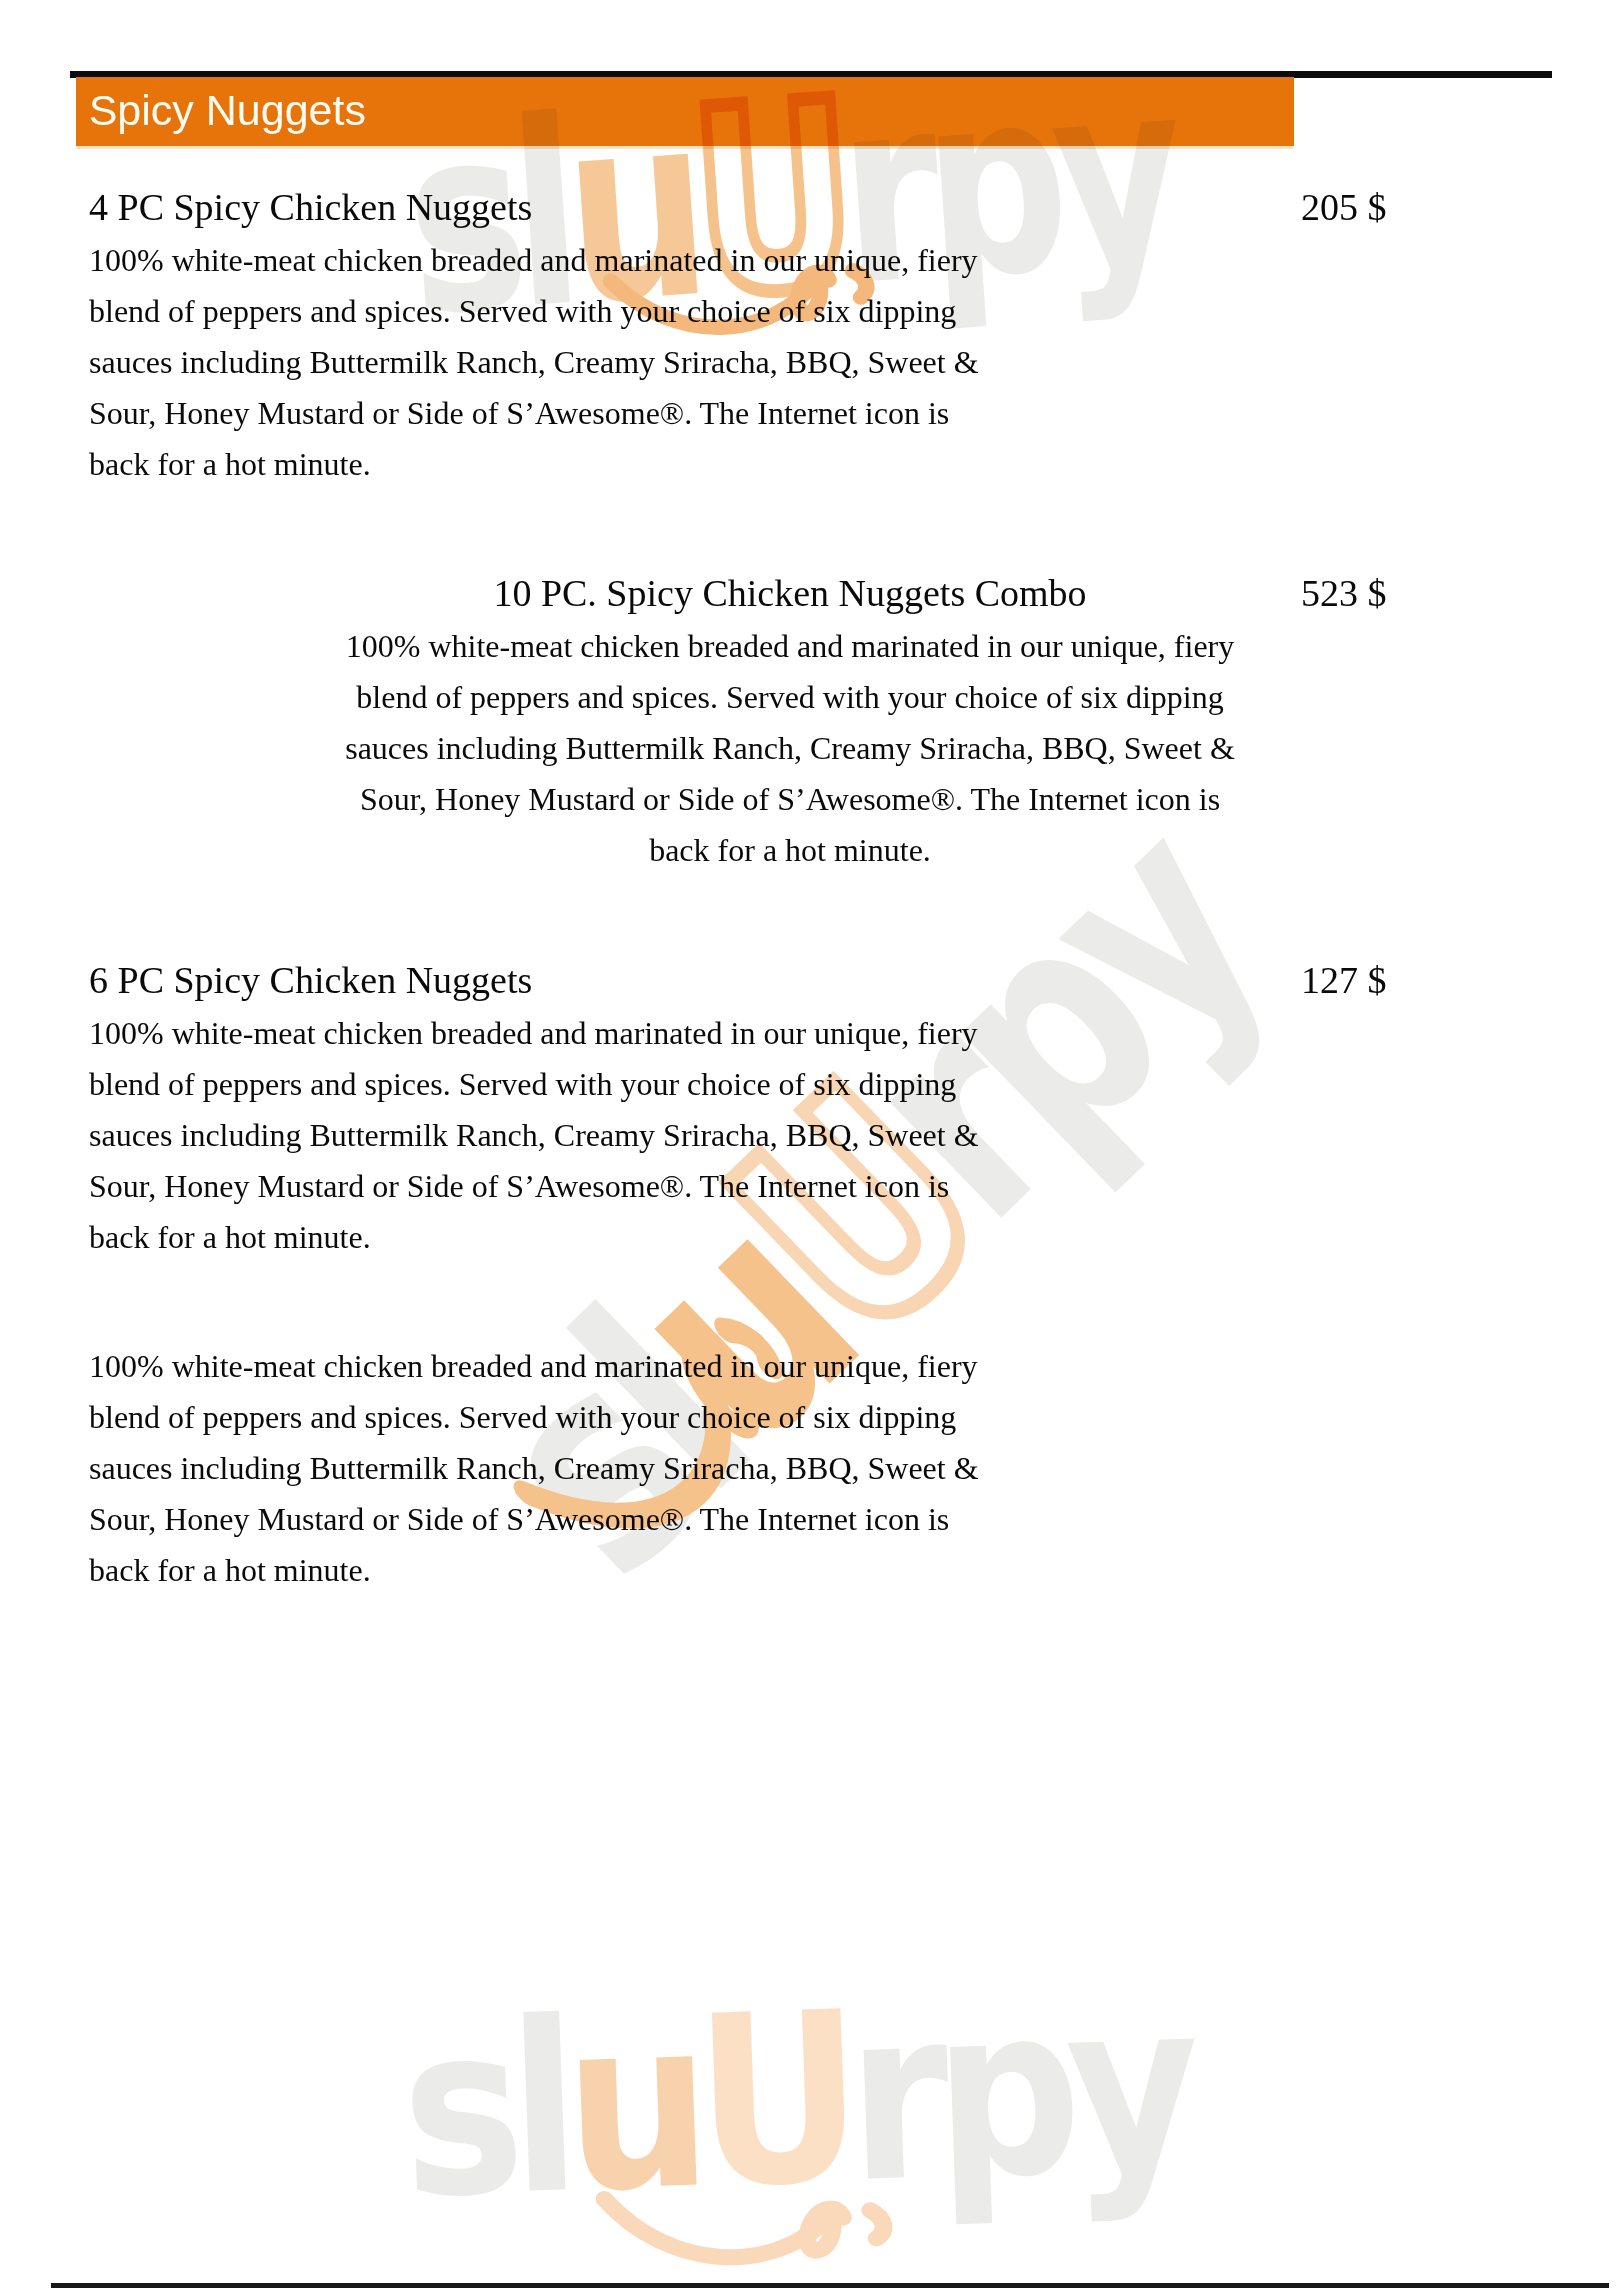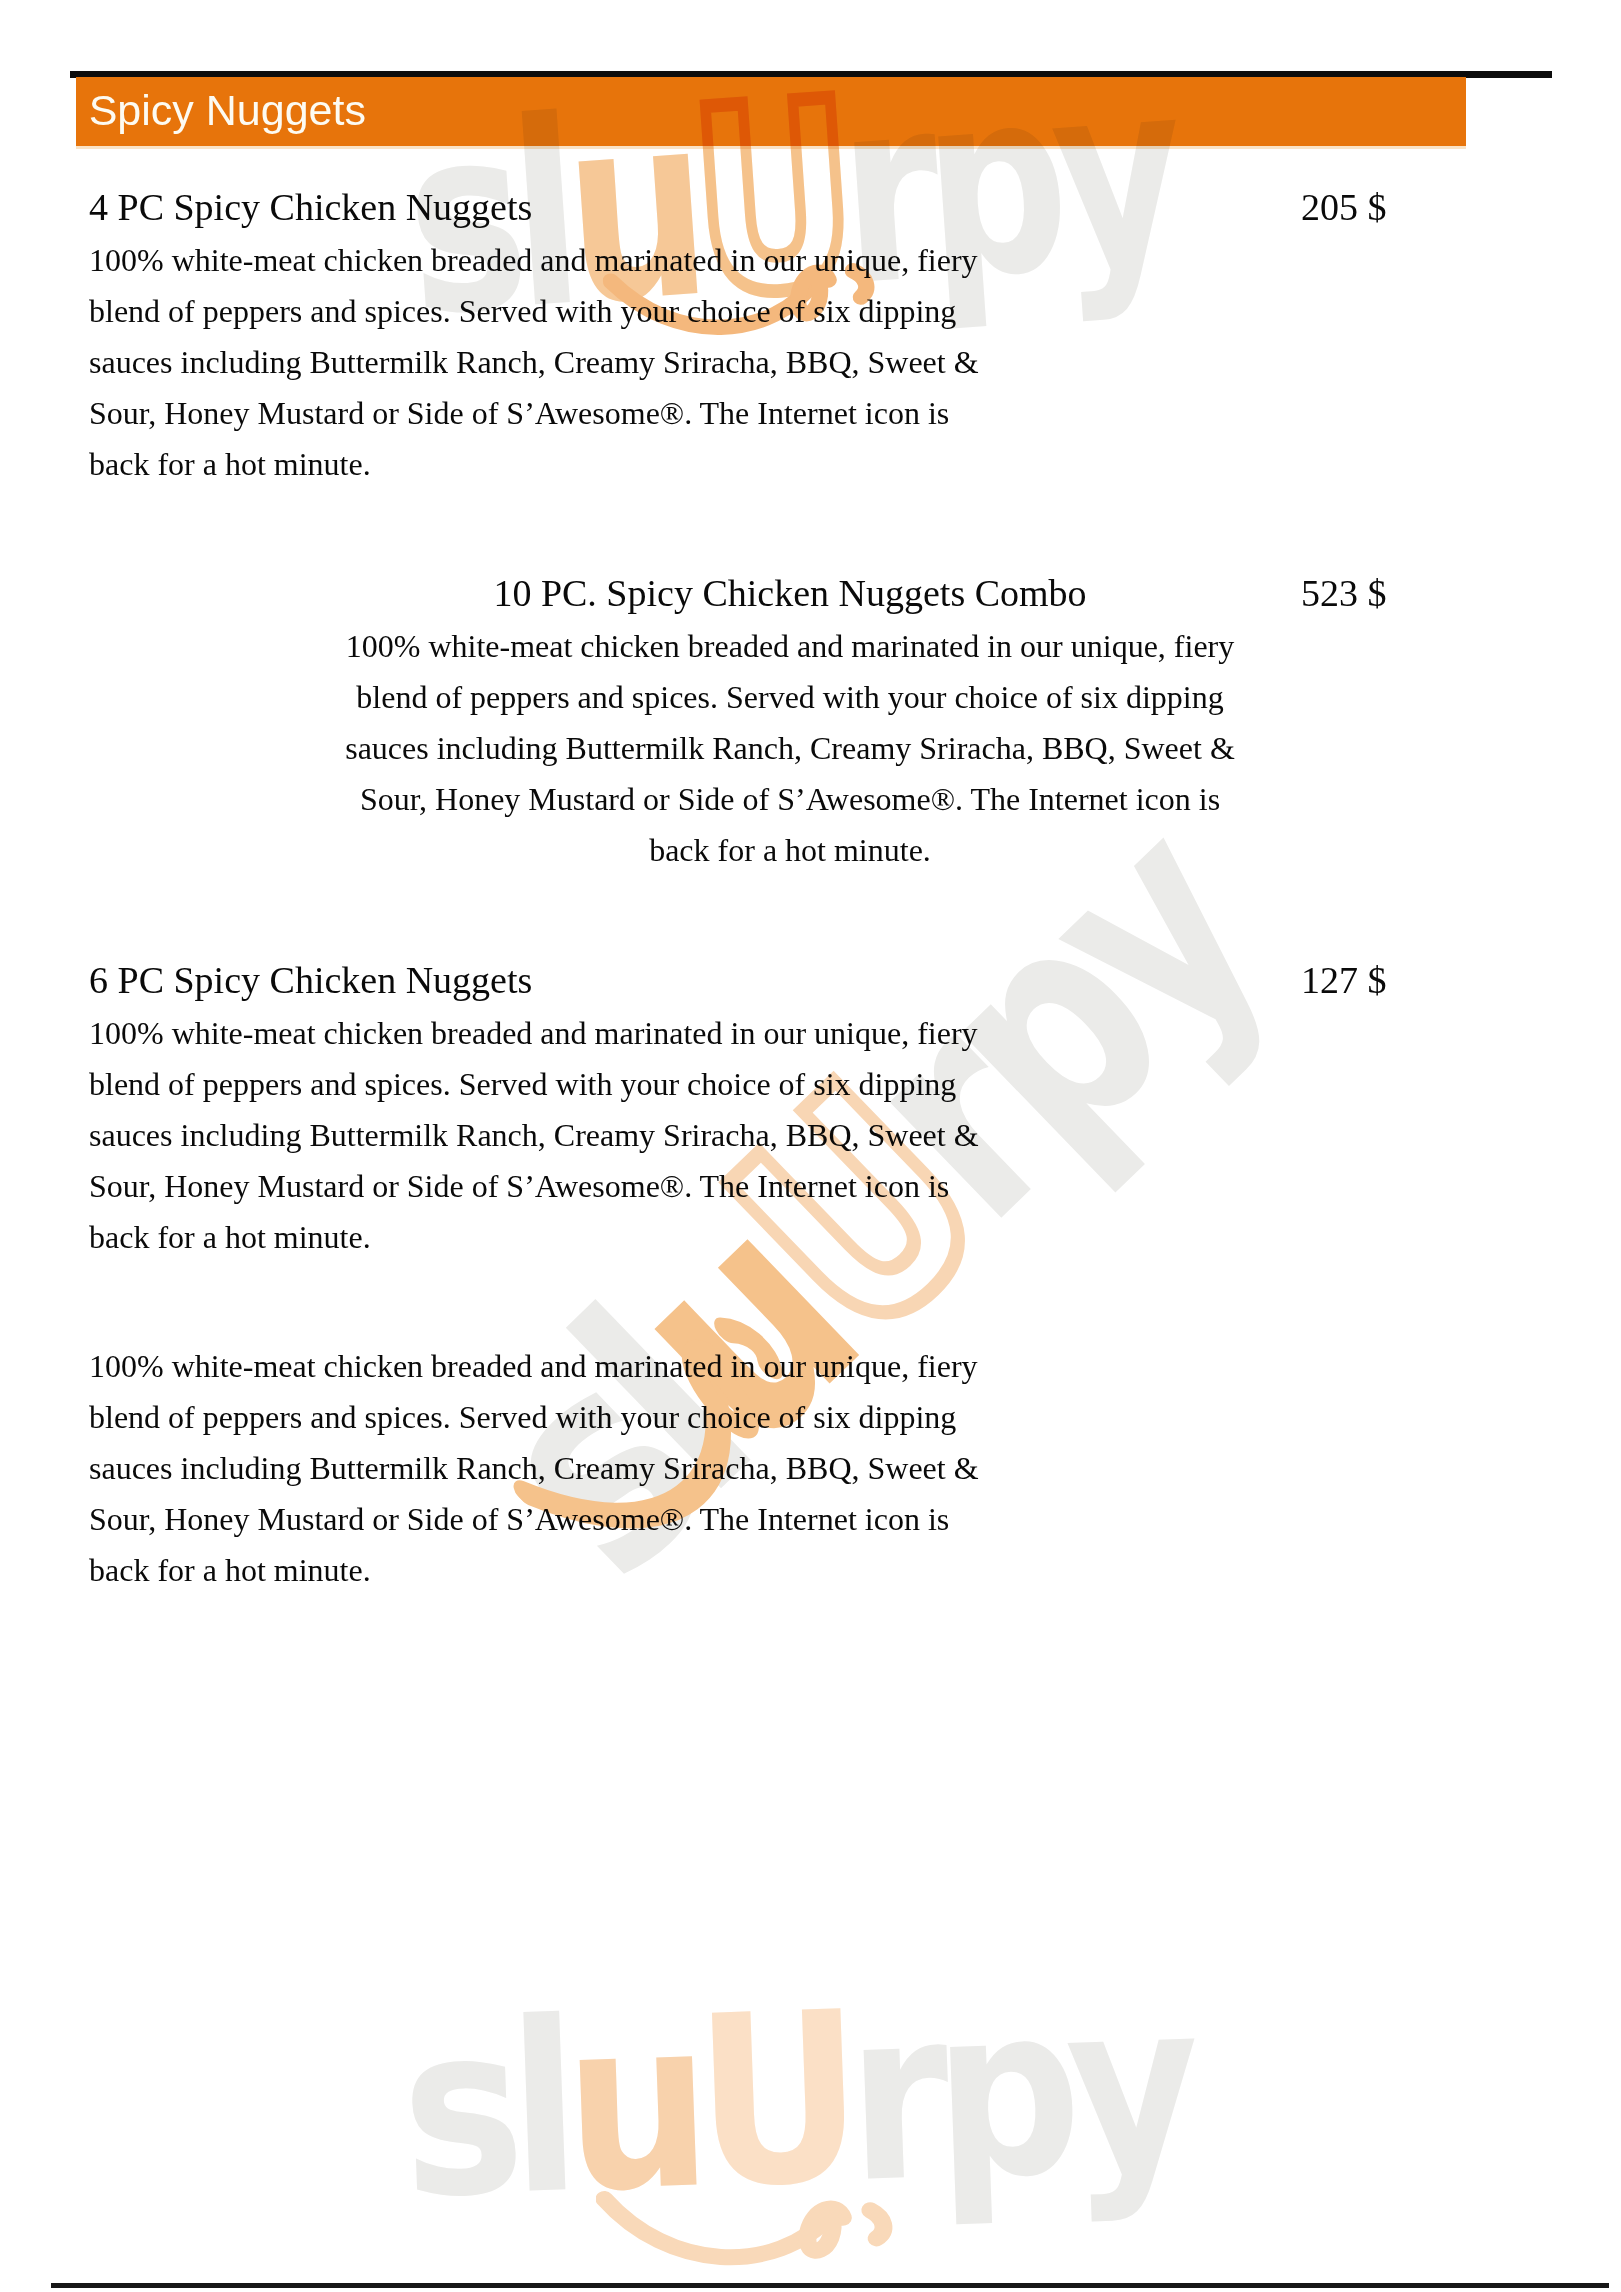--- a/index.html
+++ b/index.html
@@ -4,21 +4,21 @@
 <style>
   html,body{margin:0;padding:0;background:#ffffff;}
   .page{position:relative;width:1621px;height:2293px;background:#ffffff;overflow:hidden;
         font-family:"Liberation Serif", serif;color:#0a0a0a;}
 
   
   .top-bar{position:absolute;left:70px;top:71px;width:1482px;height:6.9px;background:#0c0c0c;}
   .bottom-rule{position:absolute;left:51px;top:2283px;width:1558px;height:4.9px;background:#171717;}
 
   
-  .section-bar{position:absolute;left:76px;top:77px;width:1390px;height:69px;
+  .section-bar{position:absolute;left:76px;top:77px;width:1218px;height:69px;
                background:#E7740B;border-bottom:3.9px solid #FAE3C6;box-sizing:content-box;}
   .section-title{font-family:"Liberation Sans", sans-serif;font-size:43px;line-height:67px;
                  color:#FDFBF2;padding-left:12.7px;white-space:nowrap;}
 
   
   .item{position:absolute;left:89px;width:1402px;}
   .item-head{position:relative;height:53px;}
   .item-name{font-size:38px;line-height:51px;white-space:nowrap;}
   .item-price{position:absolute;left:1212px;top:0;font-size:38px;line-height:51px;white-space:nowrap;}
   .desc-line{font-size:32px;line-height:51px;height:51px;white-space:nowrap;}

